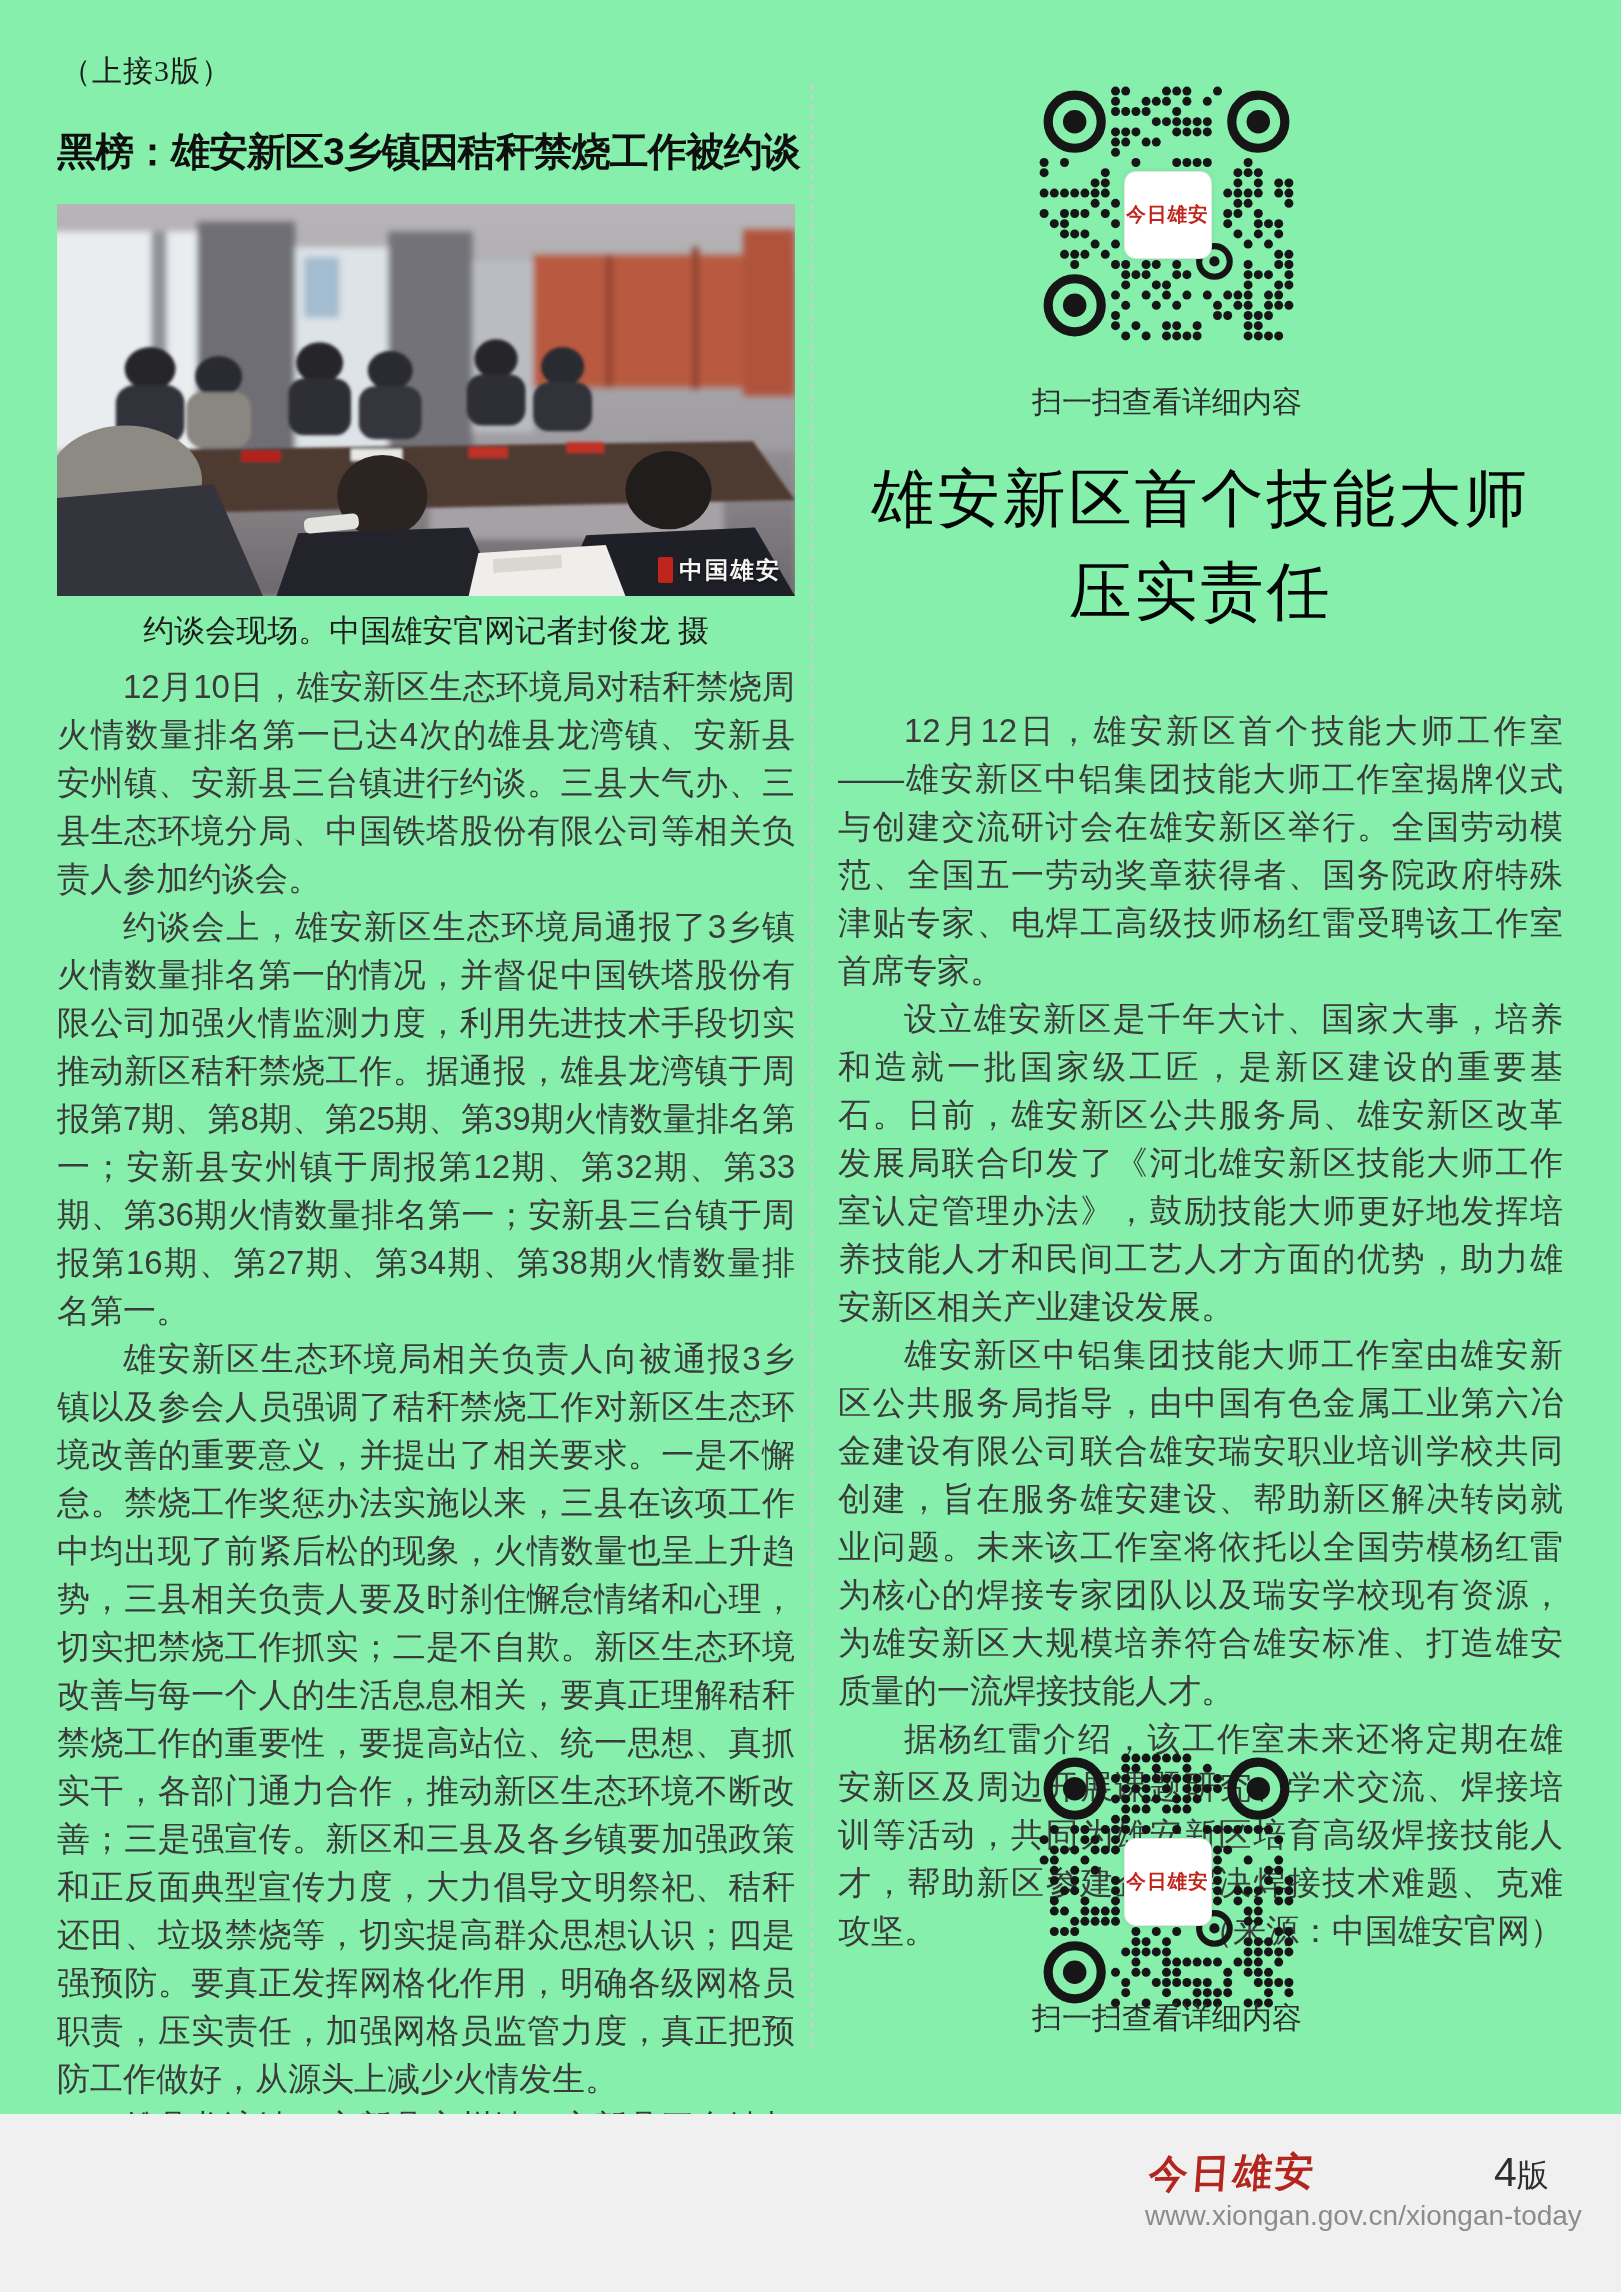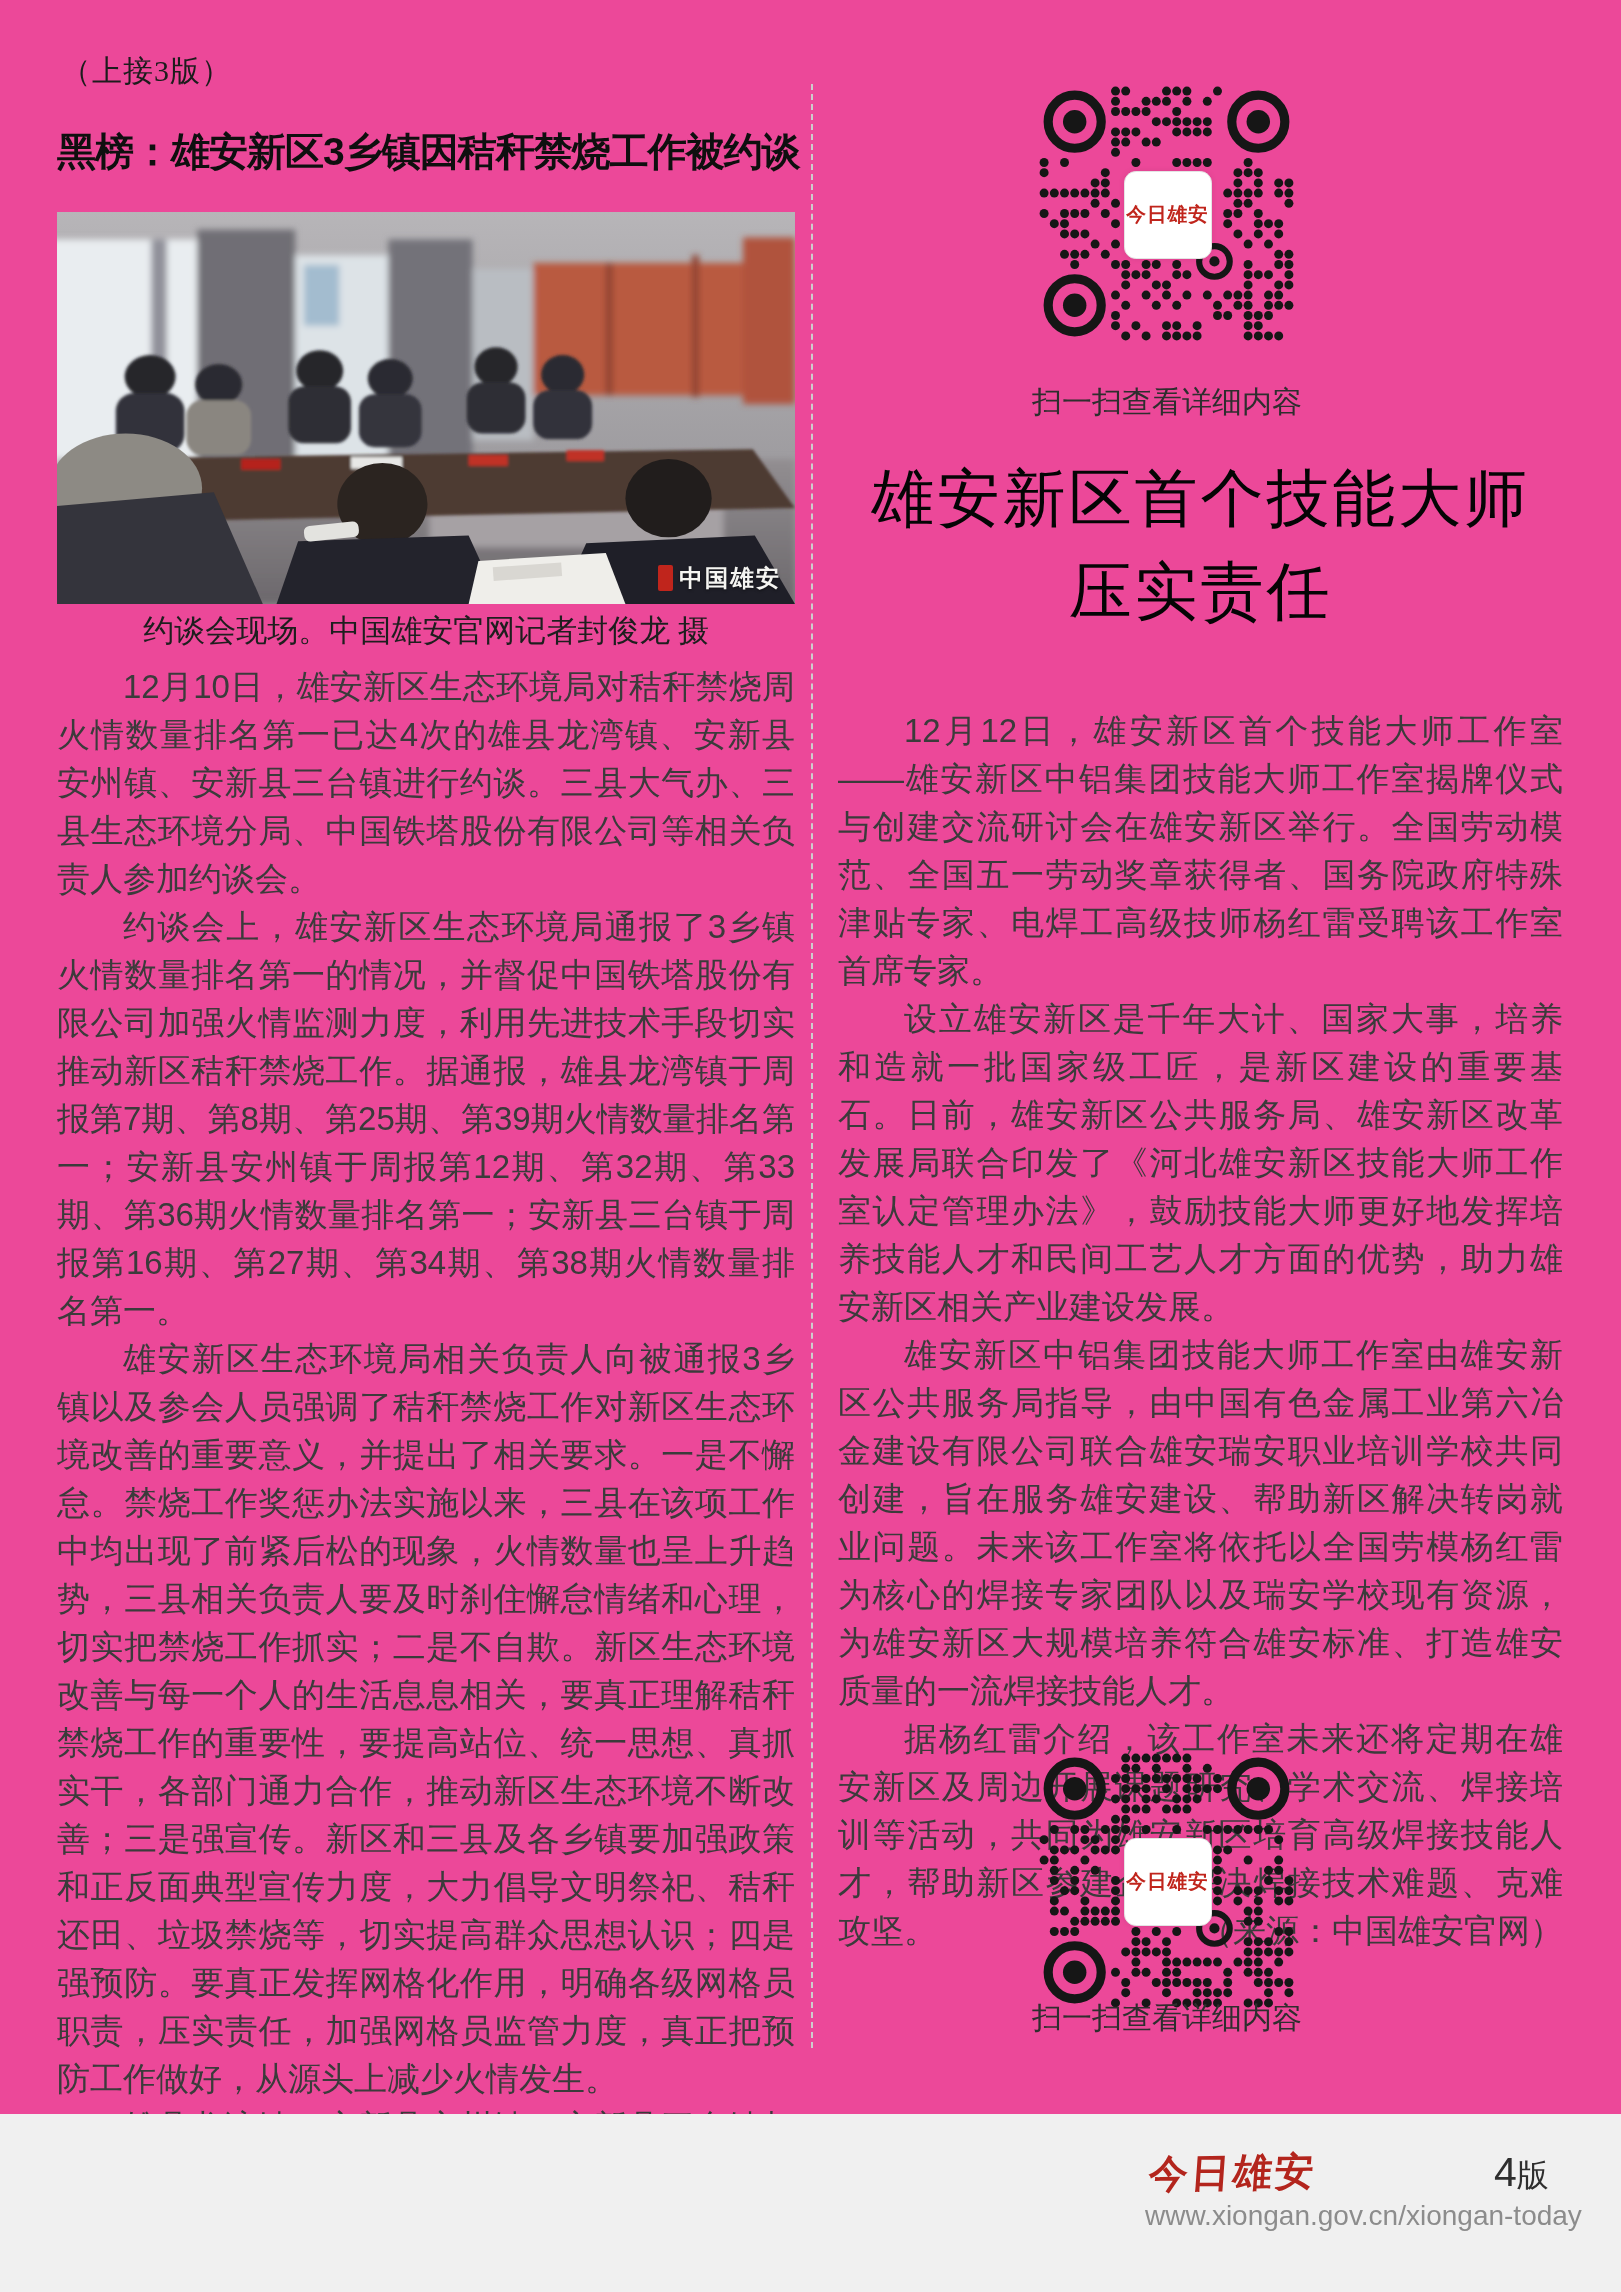--- a/index.html
+++ b/index.html
@@ -1,26 +1,26 @@
 <!DOCTYPE html>
 <html><head>
 <meta charset="utf-8">
 <style>
   html,body{margin:0;padding:0;}
   body{width:1621px;height:2293px;background:#ffffff;font-family:"Liberation Sans",sans-serif;}
-  .page{position:relative;width:1621px;height:2293px;background:#ec4899;overflow:hidden;}
+  .page{position:relative;width:1621px;height:2293px;background:#86efac;overflow:hidden;}
 
   .note{position:absolute;left:61px;top:51px;font-family:"Liberation Serif",serif;
         font-size:30px;color:#1c1c1c;letter-spacing:1px;}
 
   
   .left-col{position:absolute;left:57px;top:0;width:738px;}
   .l-head{position:absolute;left:0;top:125px;width:738px;margin:0;
           font-size:39px;font-weight:700;color:#0f0f0f;letter-spacing:-1px;white-space:nowrap;}
-  .photo{position:absolute;left:0;top:212px;width:738px;height:392px;margin:0;
+  .photo{position:absolute;left:0;top:204px;width:738px;height:392px;margin:0;
          overflow:hidden;background:#9a979a;}
   .photo svg{display:block;}
   .wm{position:absolute;right:13.7px;bottom:9.8px;display:flex;align-items:center;gap:5.9px;
       color:#f5f5f2;font-weight:700;font-size:23.5px;letter-spacing:2px;
       text-shadow:0 1px 2.9px rgba(0,0,0,.55);font-family:"Liberation Serif",serif;}
   .wm-mark{display:inline-block;width:15.7px;height:25.5px;background:#c0251c;border-radius:2px;}
   .caption{position:absolute;left:0;top:610px;width:738px;text-align:center;
            font-family:Liberation Serif, serif;font-size:31px;color:#1e1e1e;}
 
   .body{text-align:justify;text-justify:inter-character;color:#3b3b3b;

